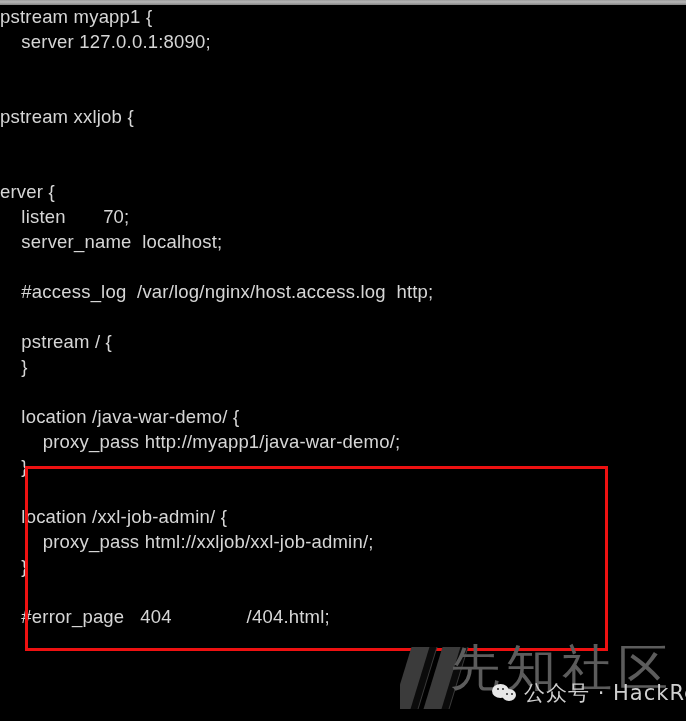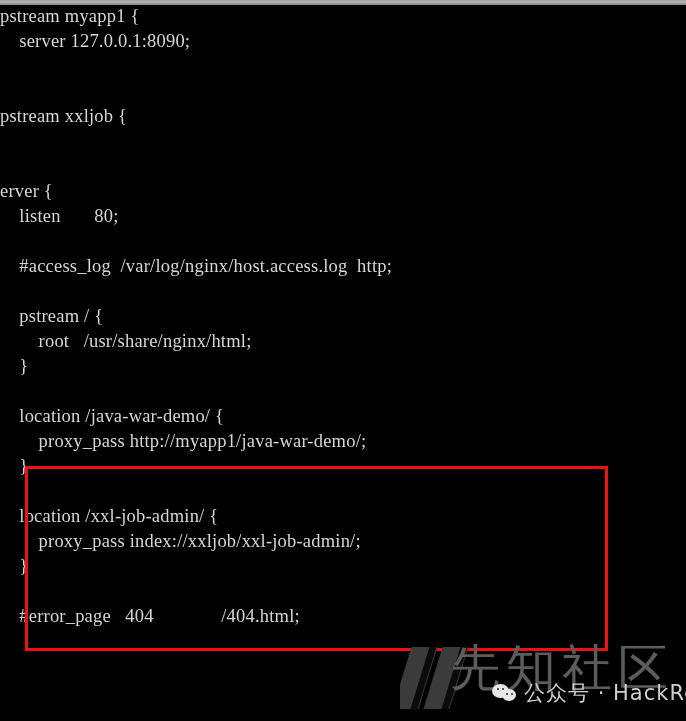--- a/index.html
+++ b/index.html
@@ -43,21 +43,21 @@
   }
 
   .line {
     height: 25px;
     line-height: 25px;
     white-space: pre;
     color: #d6d6d6;
     font-size: 18.5px;
     letter-spacing: 0.2px;
     padding-left: 0px;
-    font-family: Liberation Serif, serif;
+    font-family: Liberation Sans, sans-serif;
   }
   .line.blank { color: transparent; }
 
   
   #red-box {
     position: absolute;
     left: 25px;
     top: 466px;
     width: 583px;
     height: 185px;
@@ -145,34 +145,34 @@
 <div id="terminal">
   <div class="code-lines">
       <div class="line">pstream myapp1 {</div>
       <div class="line">    server 127.0.0.1:8090;</div>
       <div class="line blank"></div>
       <div class="line blank"></div>
       <div class="line">pstream xxljob {</div>
       <div class="line blank"></div>
       <div class="line blank"></div>
       <div class="line">erver {</div>
-      <div class="line">    listen       80;</div>
+      <div class="line">    listen       70;</div>
+      <div class="line">    server_name  localhost;</div>
       <div class="line blank"></div>
       <div class="line">    #access_log  /var/log/nginx/host.access.log  http;</div>
       <div class="line blank"></div>
       <div class="line">    pstream / {</div>
-      <div class="line">        root   /usr/share/nginx/html;</div>
       <div class="line">    }</div>
       <div class="line blank"></div>
       <div class="line">    location /java-war-demo/ {</div>
       <div class="line">        proxy_pass http://myapp1/java-war-demo/;</div>
       <div class="line">    }</div>
       <div class="line blank"></div>
       <div class="line">    location /xxl-job-admin/ {</div>
-      <div class="line">        proxy_pass index://xxljob/xxl-job-admin/;</div>
+      <div class="line">        proxy_pass html://xxljob/xxl-job-admin/;</div>
       <div class="line">    }</div>
       <div class="line blank"></div>
       <div class="line">    #error_page   404              /404.html;</div>
     </div>
 </div>
 
 <div id="top-strip"></div>
 
 <div id="red-box"></div>
 

